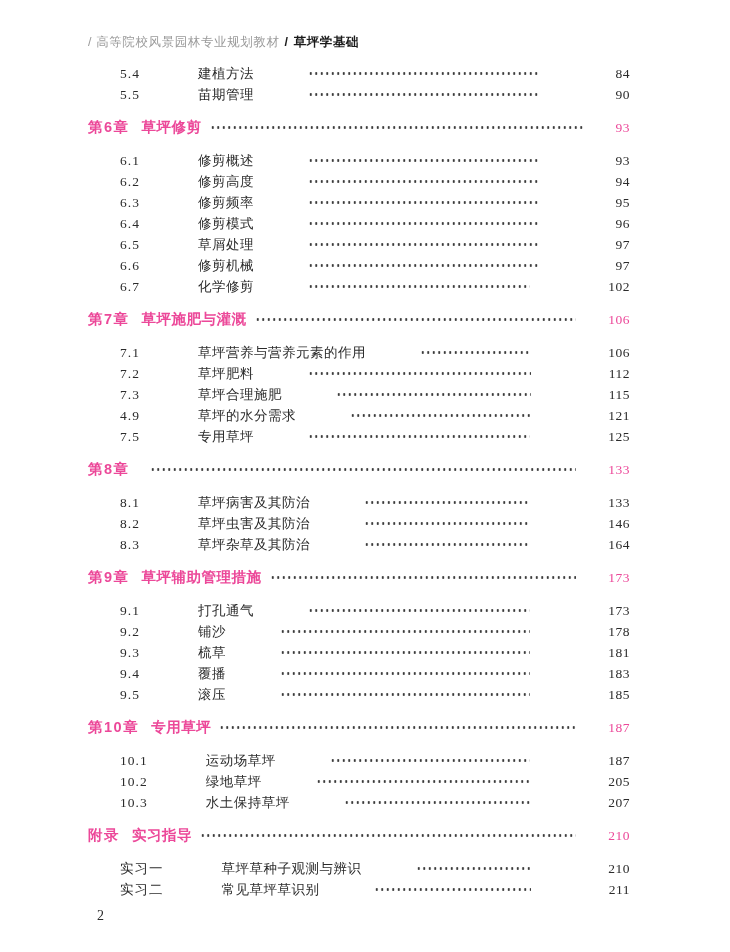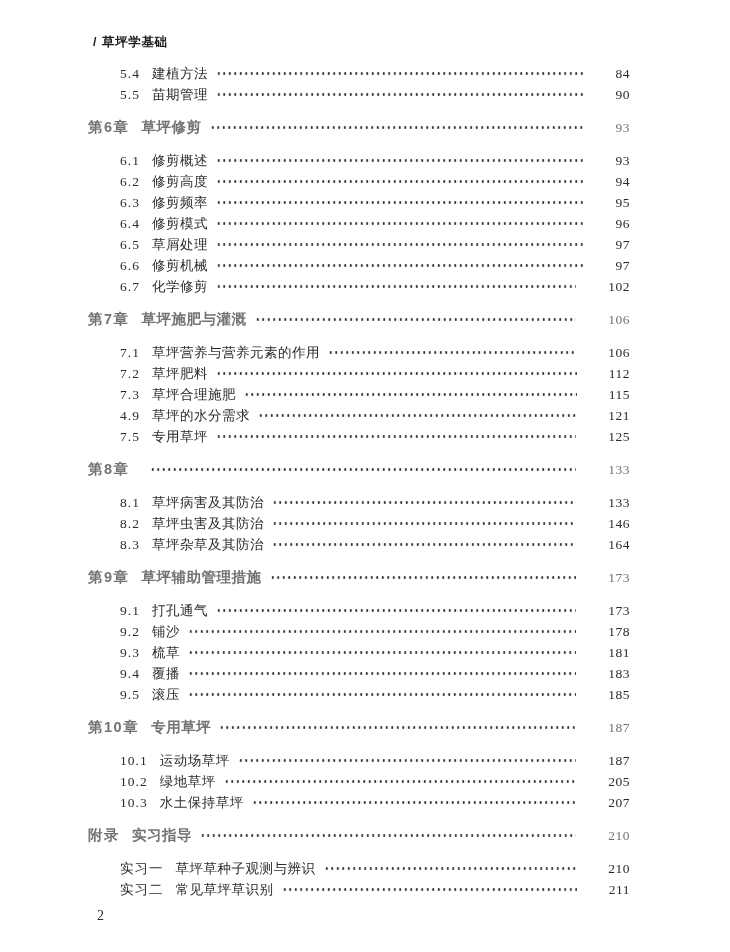--- a/index.html
+++ b/index.html
@@ -33,26 +33,26 @@
   .hdr-book{color:#1a1a1a;font-weight:700;}
   
   .toc{margin-top:15px;}
   .row{
     display:flex;align-items:center;
     height:21px;
     font-size:13.5px;
     color:var(--text);
     white-space:nowrap;
   }
-  .row.section{padding-left:32px;}
+  .row.section{padding-left:32px;gap:46px;}
   .row.chapter{
     font-family:"Liberation Sans","DejaVu Sans",sans-serif;
     font-weight:700;
     font-size:14.5px;
-    color:#737373;
+    color:#ec4899;
     margin:12px 0;
   }
   .num{
     letter-spacing:1px;
     margin-right:12px;
     white-space:nowrap;
   }
   .row.chapter .num{letter-spacing:1.5px;}
   .title{letter-spacing:0.5px;}
   .leader{
@@ -79,20 +79,21 @@
     height:21px;
     font-size:14px;
     color:var(--text);
   }
 </style>
 </head>
 <body>
 
 <div class="page">
   <div class="running-header">
+    <span class="hdr-series">/ 高等院校风景园林专业规划教材</span>
     <span class="hdr-sep">/</span>
     <span class="hdr-book">草坪学基础</span>
   </div>
 
   <div class="toc" id="toc">
       <div class="row section">
     <span class="num">5.4</span>
     <span class="title">建植方法</span>
     <span class="leader"></span>
     <span class="pg">84</span>

